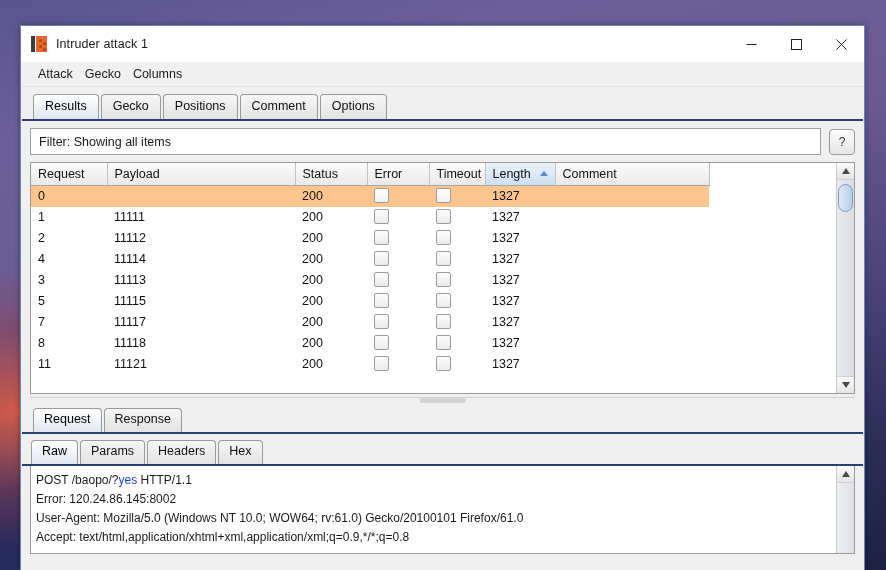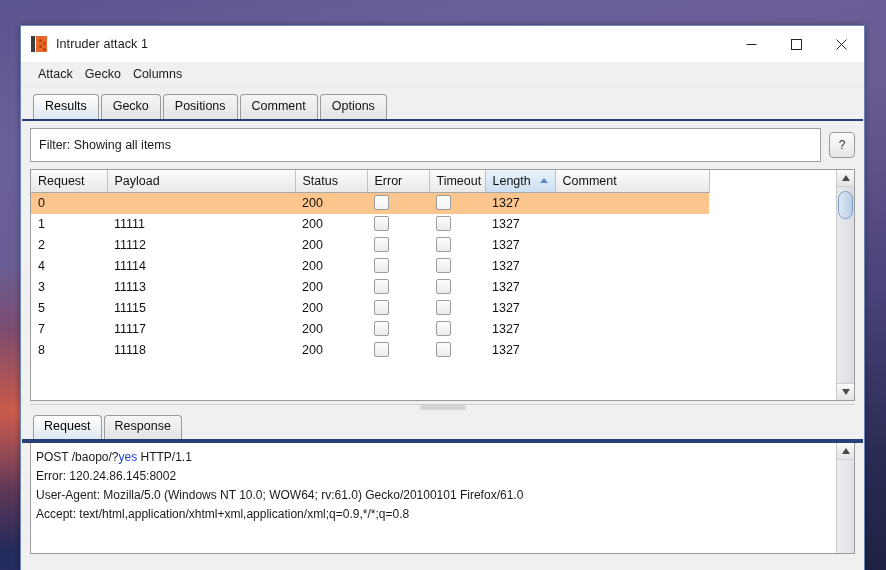--- a/index.html
+++ b/index.html
@@ -132,21 +132,21 @@
   }
 
   
   .filterrow {
     display: flex; align-items: center;
     margin: 7px 9px 0 9px;
     flex: none;
   }
   .filterbar {
     flex: 1;
-    height: 34px;
+    height: 27px;
     background: #ffffff;
     border: 1px solid #a0a0a0;
     display: flex; align-items: center;
     padding-left: 8px;
     font-size: 12.5px; color: #1a1a1a;
     box-sizing: border-box;
   }
   .help-btn {
     width: 24px; height: 24px;
     margin-left: 8px;
@@ -490,20 +490,29 @@
               </tr>
               <tr>
                 <td>8</td>
                 <td>11118</td>
                 <td>200</td>
                 <td><span class="chk"></span></td>
                 <td><span class="chk"></span></td>
                 <td>1327</td>
                 <td></td>
               </tr>
+              <tr>
+                <td>11</td>
+                <td>11121</td>
+                <td>200</td>
+                <td><span class="chk"></span></td>
+                <td><span class="chk"></span></td>
+                <td>1327</td>
+                <td></td>
+              </tr>
             </tbody>
         </table>
       </div>
       <div class="vscroll">
         <div class="sb-arrow up">
             <i></i>
           </div>
         <div class="sb-track">
           <div class="sb-thumb"></div>
         </div>
@@ -517,20 +526,26 @@
       <div class="grip"></div>
     </div>
 
     <div class="bottom-panel">
       <div class="tabstrip sub">
         <div class="tab small active">Request</div>
         <div class="tab small">Response</div>
       </div>
       <div class="tabline"></div>
 
+      <div class="tabstrip sub2">
+        <div class="tab small active">Raw</div>
+        <div class="tab small">Params</div>
+        <div class="tab small">Headers</div>
+        <div class="tab small">Hex</div>
+      </div>
       <div class="tabline"></div>
 
       <div class="msg-panel">
         <div class="msg-text">
           <div>
             <span>POST /baopo/?</span><span class="hl">yes</span><span> HTTP/1.1</span>
           </div>
           <div>Error: 120.24.86.145:8002</div>
           <div>User-Agent: Mozilla/5.0 (Windows NT 10.0; WOW64; rv:61.0) Gecko/20100101 Firefox/61.0</div>
           <div>Accept: text/html,application/xhtml+xml,application/xml;q=0.9,*/*;q=0.8</div>

